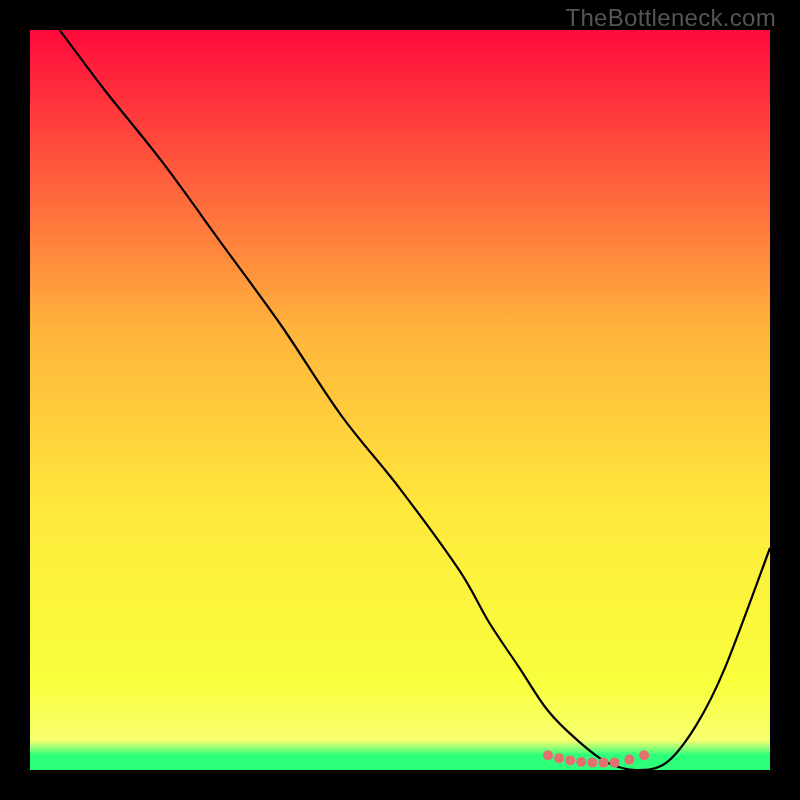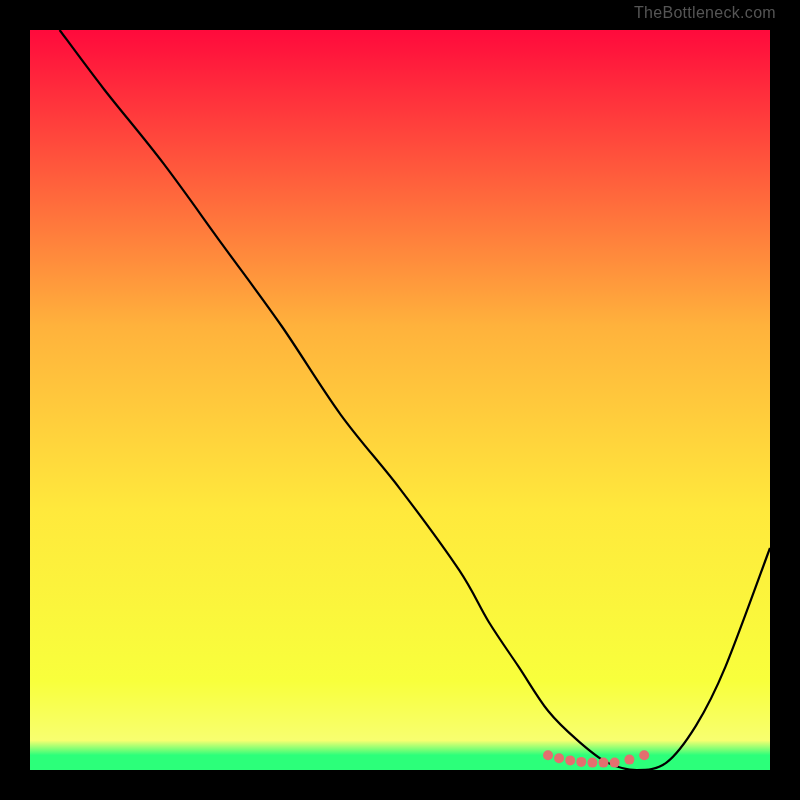--- a/index.html
+++ b/index.html
@@ -14,21 +14,21 @@
   .container {
     position: relative;
     width: 800px;
     height: 800px;
   }
   .watermark {
     position: absolute;
     top: 4px;
     right: 24px;
     color: #555;
-    font-size: 16px;
+    font-size: 24px;
     font-weight: 400;
     letter-spacing: 0.3px;
   }
   .plot-frame {
     position: absolute;
     left: 28px;
     top: 28px;
     width: 744px;
     height: 744px;
     border: 2px solid #000;

